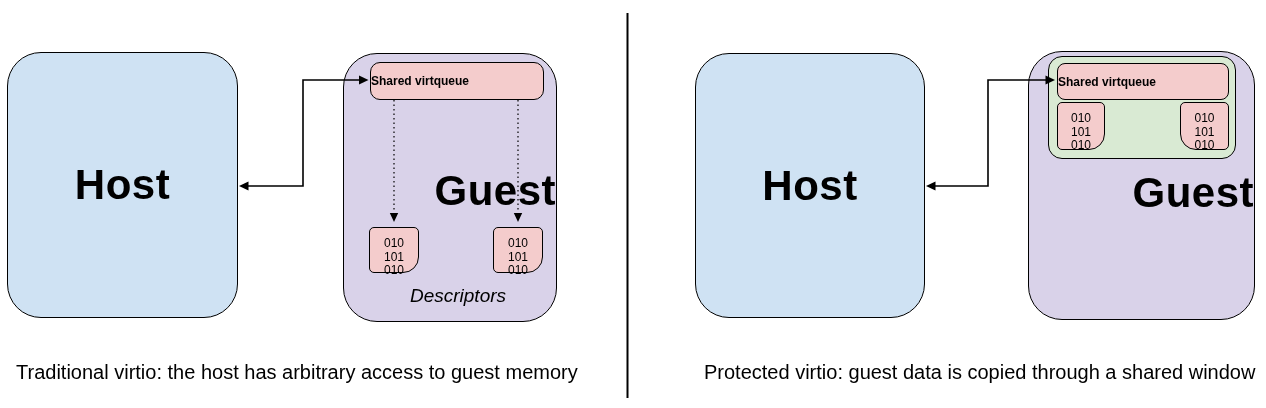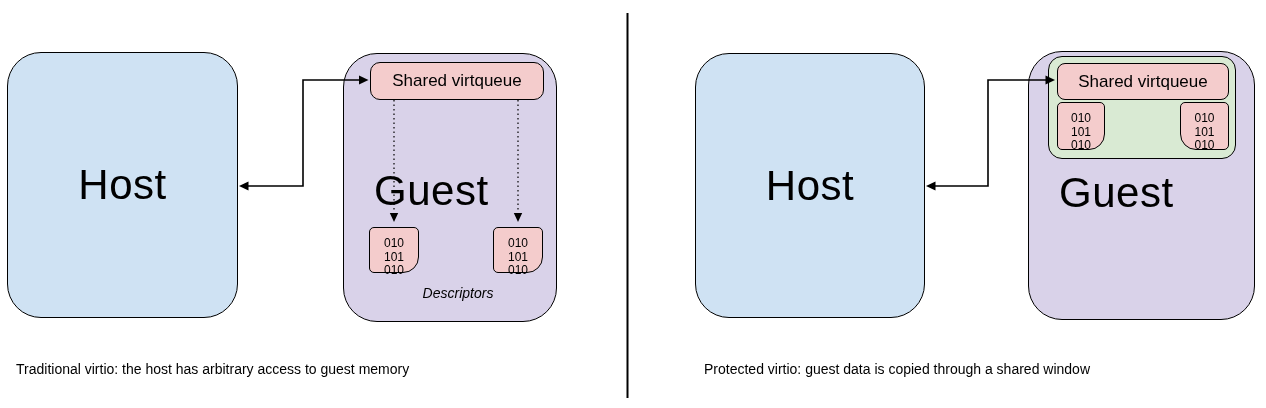--- a/index.html
+++ b/index.html
@@ -23,39 +23,39 @@
     display: flex;
     align-items: center;
     justify-content: center;
   }
   .guest-box {
     background: var(--guest-fill, #d9d2e9);
     border-radius: 34px;
   }
   .big-label {
     font-size: 42px;
-    font-weight: normal;
+    font-weight: bold;
     letter-spacing: 0.5px;
     white-space: nowrap;
   }
   .guest-label {
     position: absolute;
-    left: 0; right: 12px;
-    text-align: left;
+    left: 0; right: 0;
+    text-align: right;
     z-index: 2;
     margin-left: 30px;
   }
   .virtqueue {
     background: var(--queue-fill, #f4cccc);
     border-radius: 10px;
     display: flex;
     align-items: center;
-    justify-content: center;
-    font-size: 17px;
+    font-size: 12px;
     z-index: 2;
+    font-weight: bold;
   }
   .window-box {
     background: var(--window-fill, #d9ead3);
     border-radius: 14px;
     z-index: 1;
   }
   .desc-box {
     background: var(--queue-fill, #f4cccc);
     border-radius: 5px 5px 16px 5px;
     font-size: 12px;
@@ -64,26 +64,26 @@
     padding-top: 9px;
     z-index: 2;
   }
   .desc-box.mirror { border-radius: 5px 5px 5px 16px; }
   .desc-box span { display: block; }
   .descriptors-label {
     position: absolute;
     left: 16px; right: 0;
     text-align: center;
     font-style: italic;
-    font-size: 14px;
+    font-size: 19px;
     z-index: 2;
   }
   .caption {
     position: absolute;
-    font-size: 14px;
+    font-size: 20px;
     white-space: nowrap;
   }
   svg.overlay {
     position: absolute;
     left: 0; top: 0;
     pointer-events: none;
     z-index: 3;
   }
   svg.underlay {
     position: absolute;

